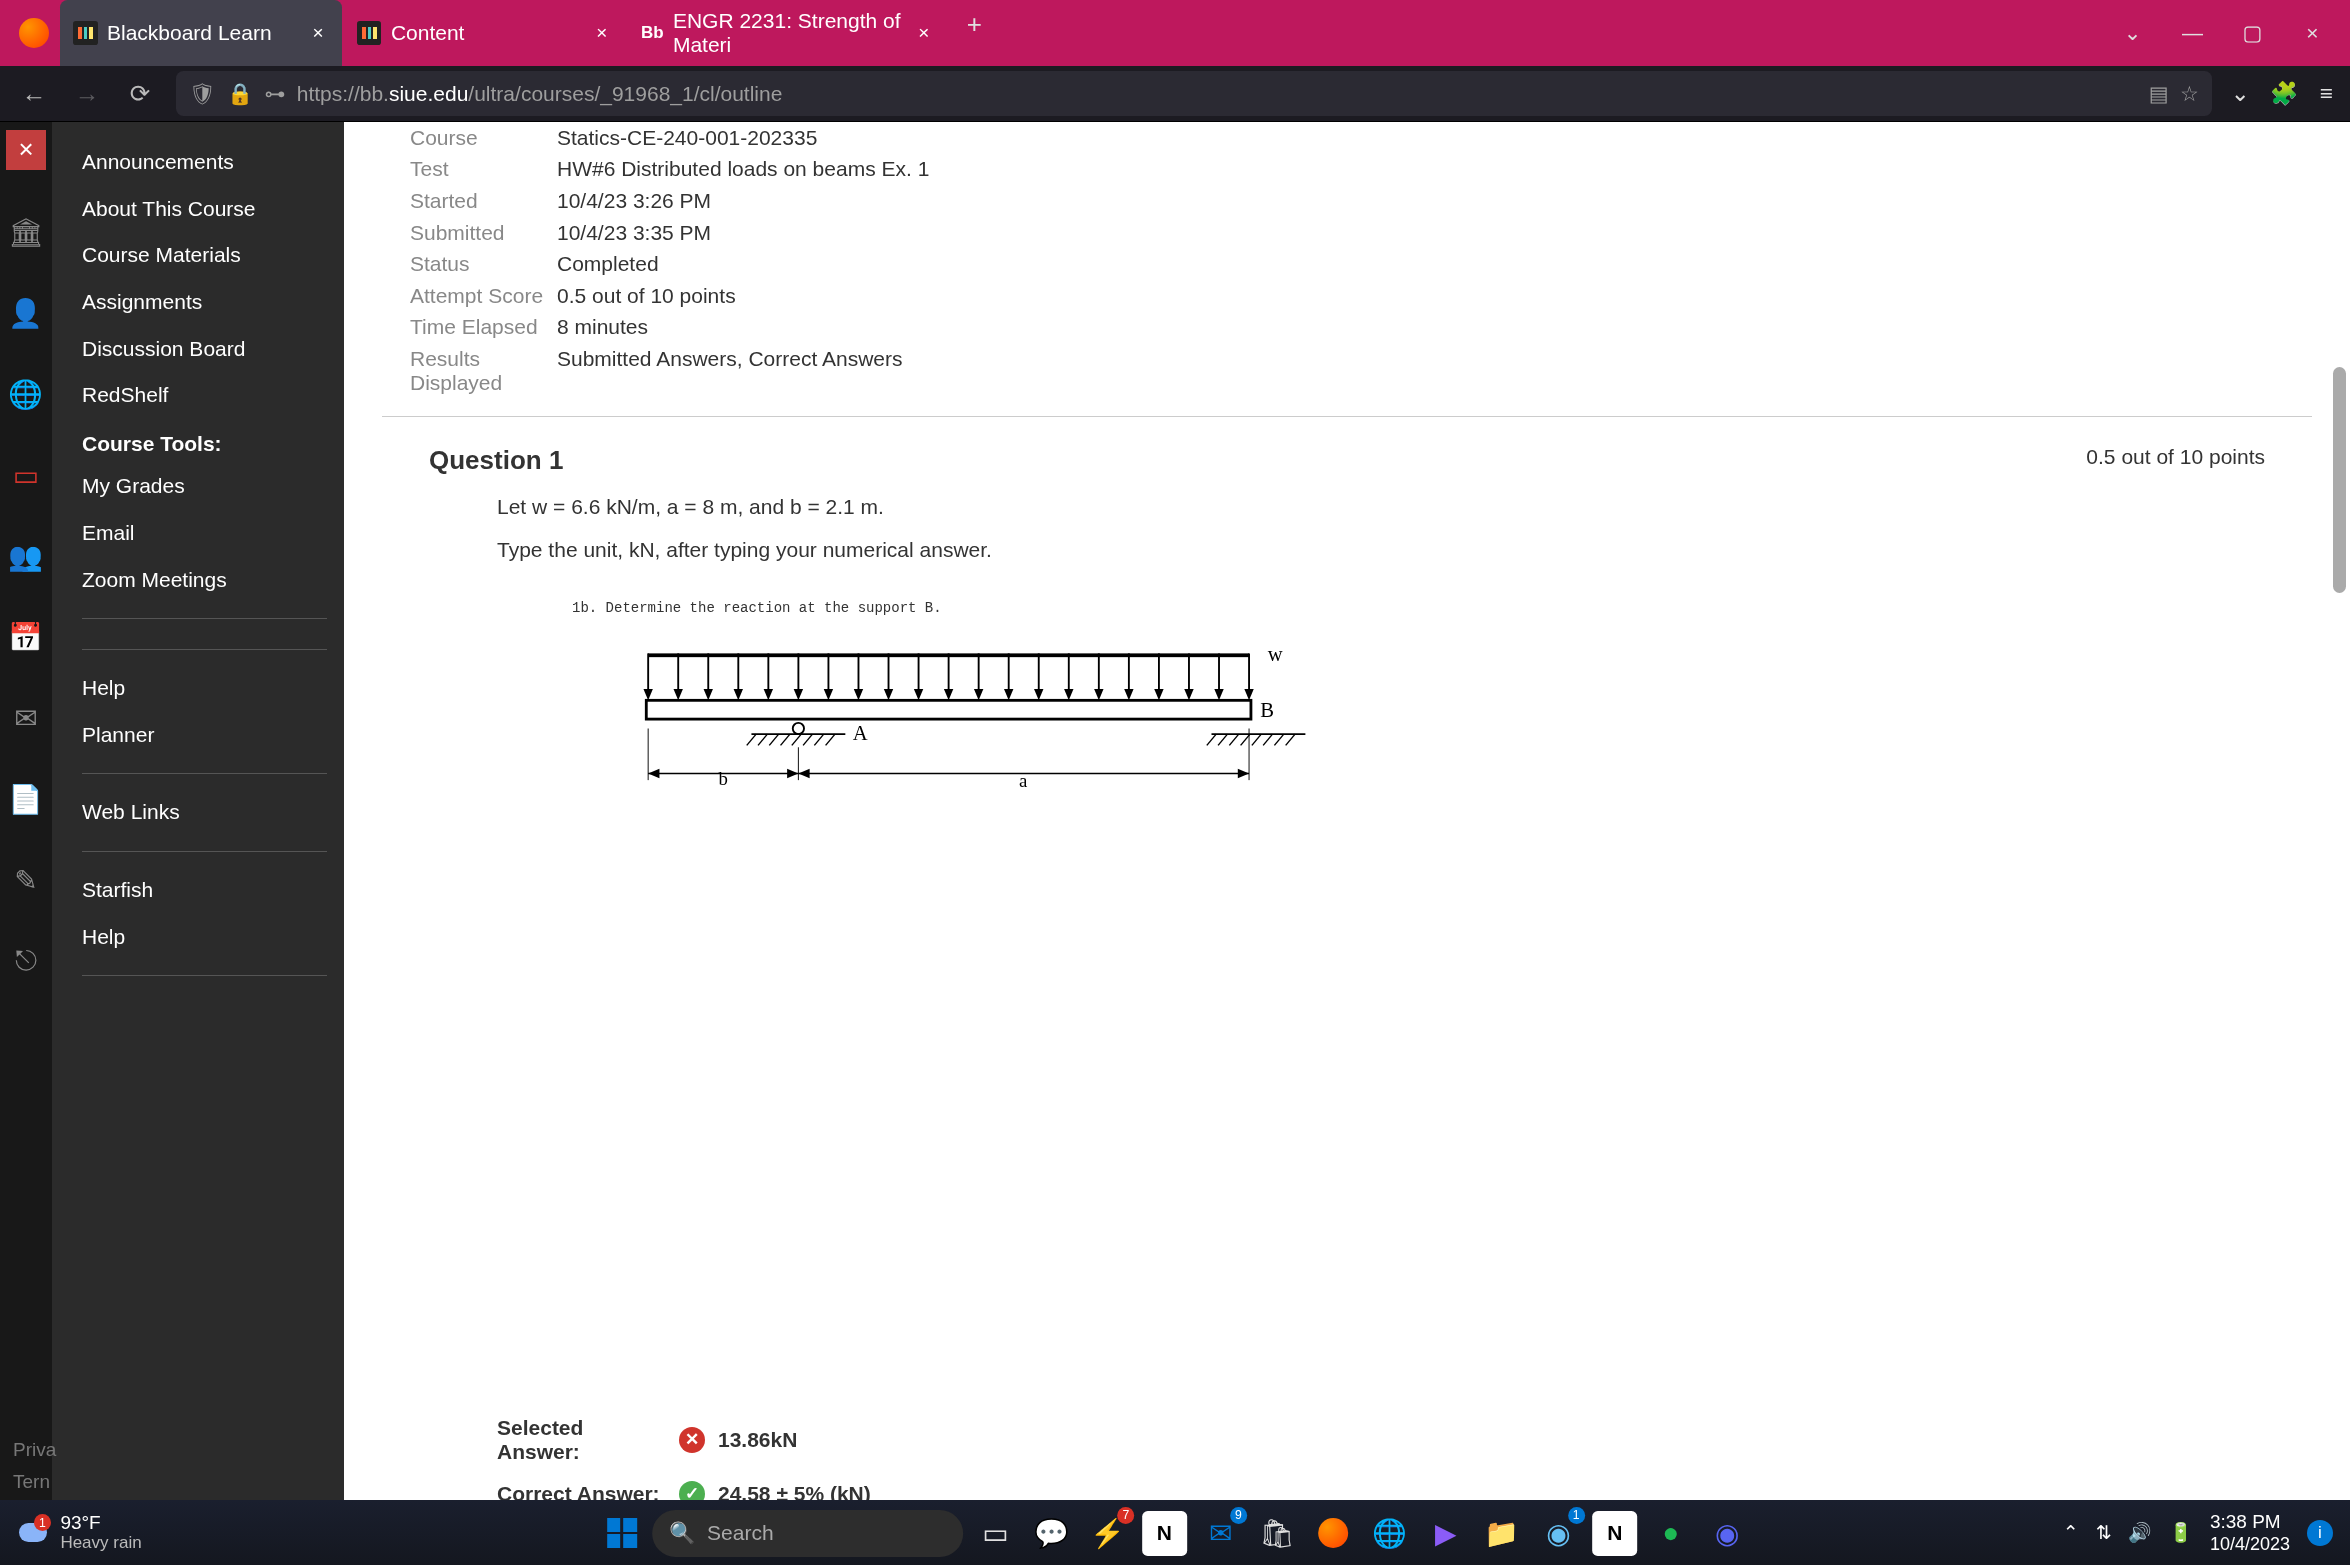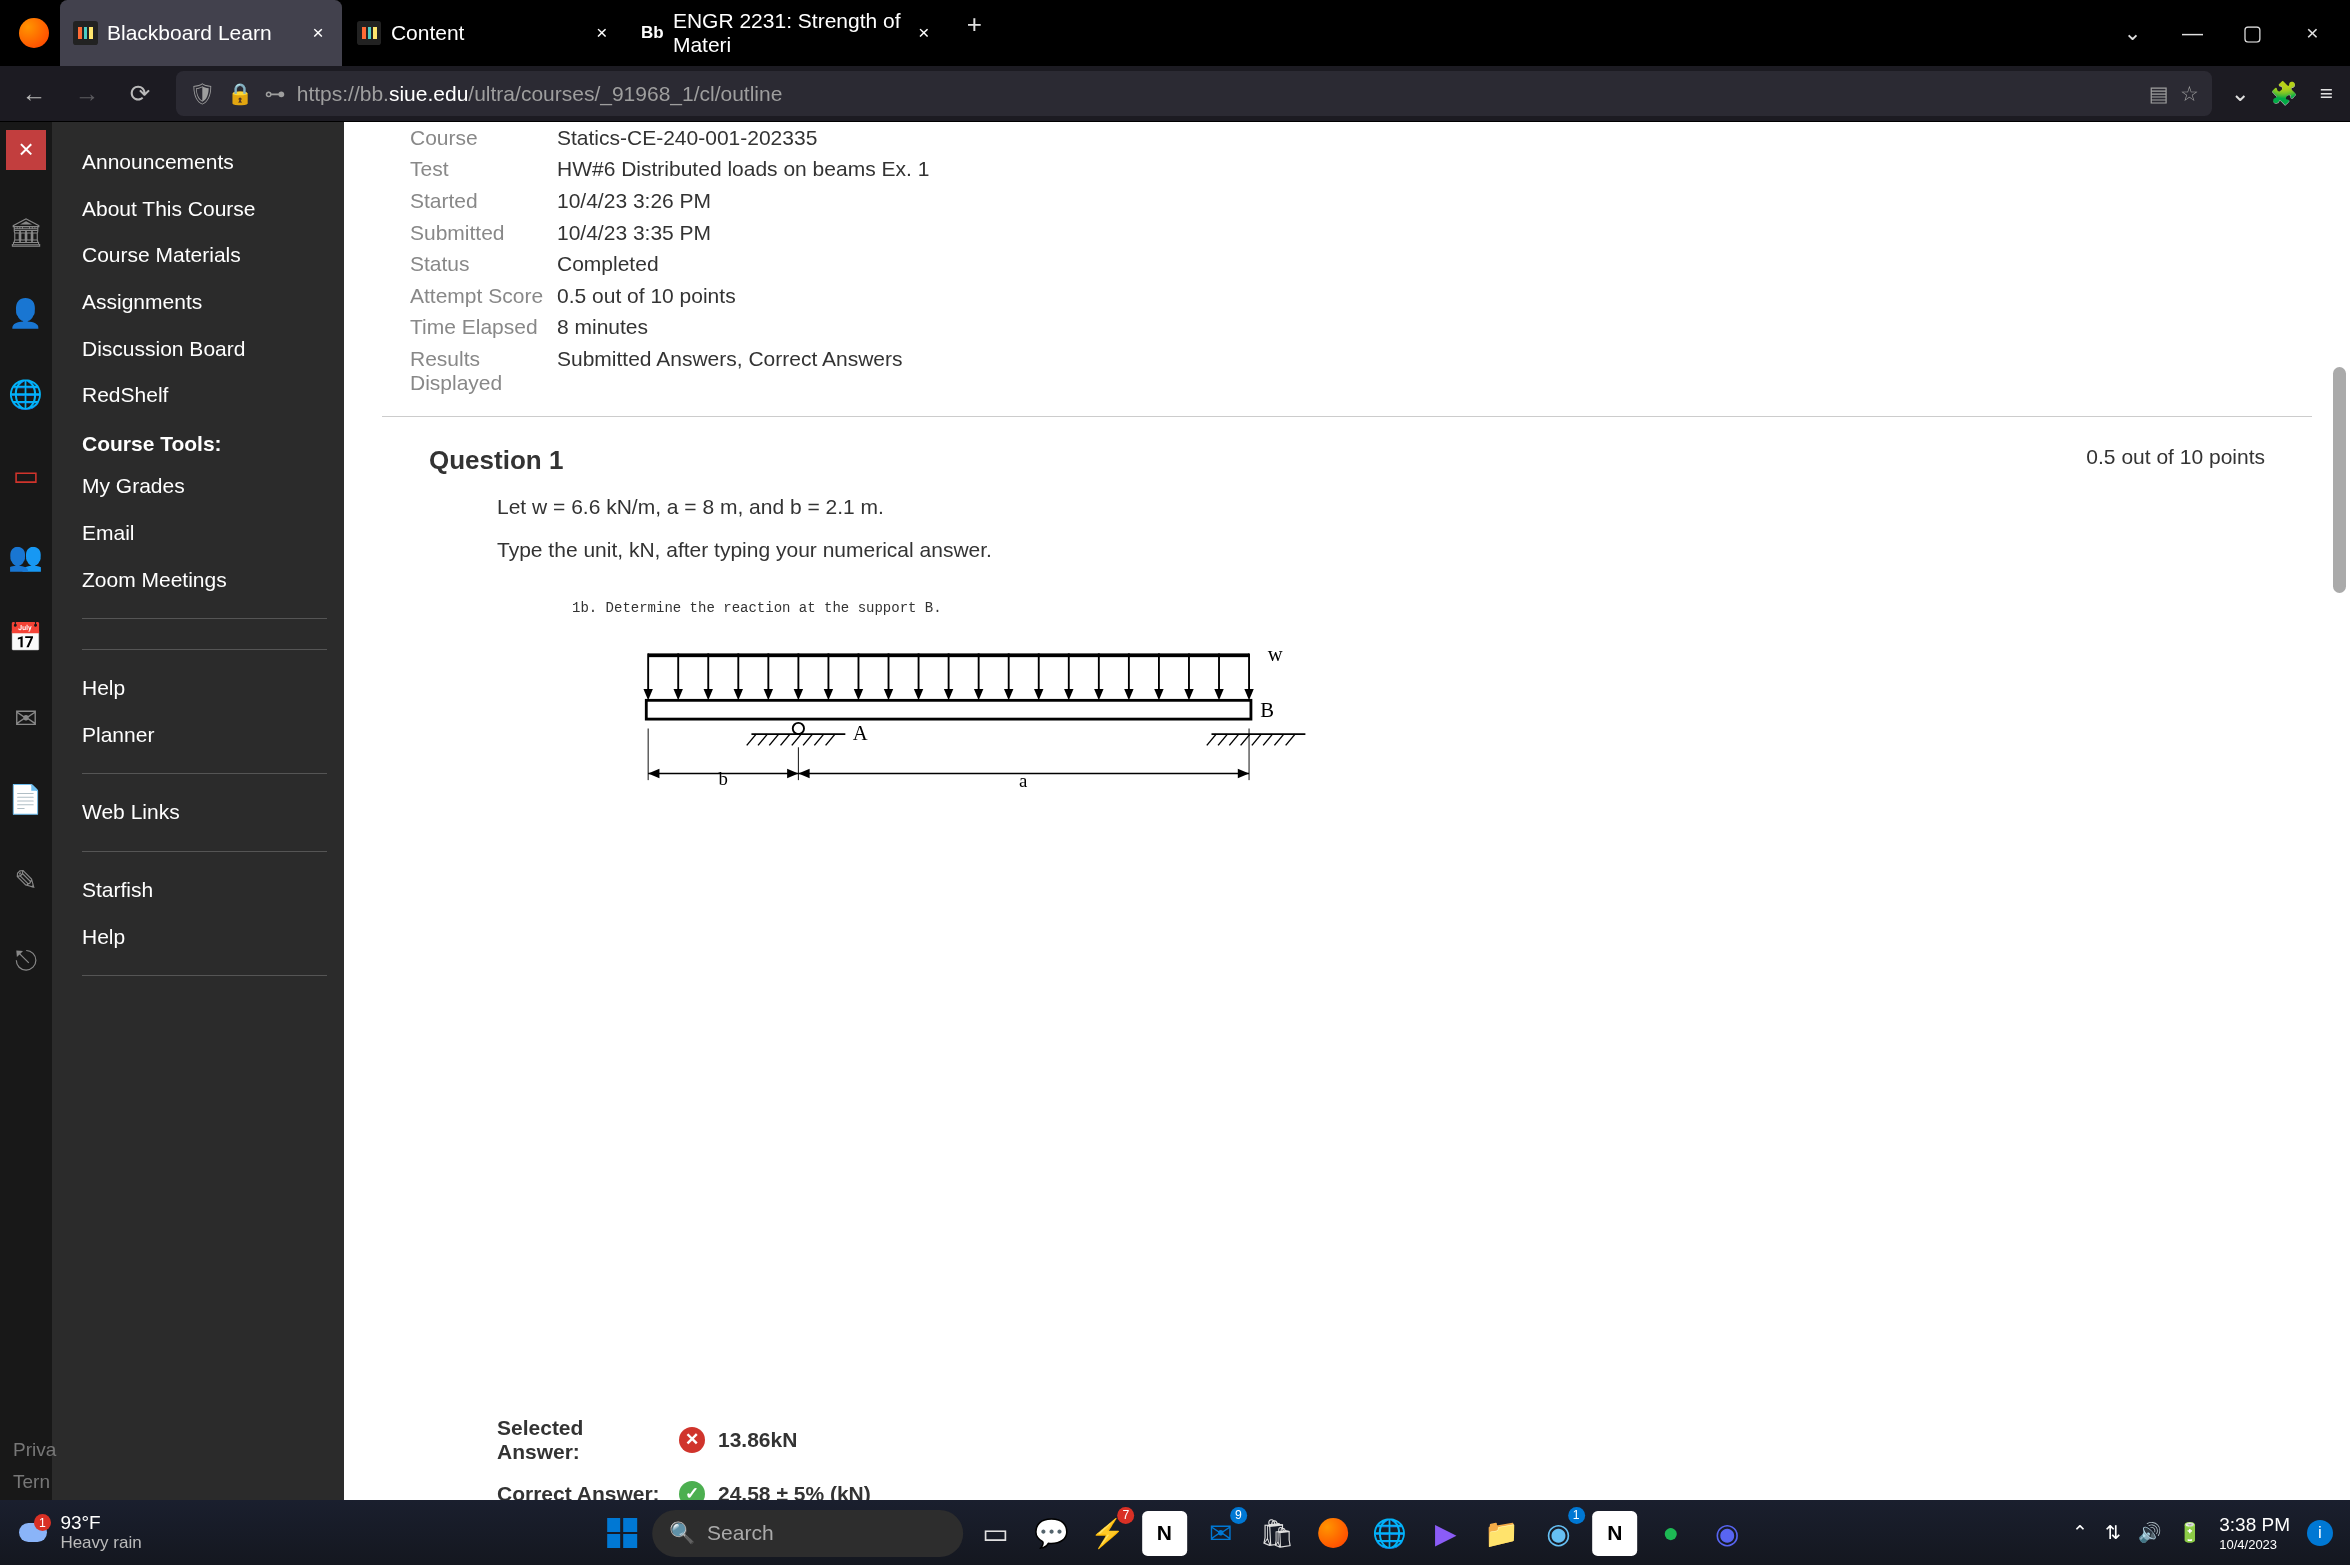--- a/index.html
+++ b/index.html
@@ -6,21 +6,21 @@
     body {
       font-family: -apple-system, BlinkMacSystemFont, "Segoe UI", Arial, sans-serif;
       background: #1c1b22;
       color: #e0e0e0;
       overflow: hidden;
       width: 2350px;
       height: 1566px;
     }
     .titlebar {
       height: 66px;
-      background: #000000;
+      background: #be185d;
       display: flex;
       align-items: center;
       padding: 0 7.5px;
     }
     .firefox-icon {
       width: 30px;
       height: 30px;
       background: radial-gradient(circle at 30% 30%, #ff9500, #ff3b00);
       border-radius: 50%;
       margin: 0 11.3px;
@@ -339,21 +339,21 @@
     .systray {
       margin-left: auto;
       display: flex;
       align-items: center;
       gap: 17px;
       color: #fff;
       font-size: 19px;
     }
     .systray .clock { text-align: left; line-height: 1.2;}
     .systray .clock div:first-child { font-size: 19px;}
-    .systray .clock div:last-child { font-size: 13px;}
+    .systray .clock div:last-child { font-size: 18px;}
     .systray .info-icon {
       width: 26px; height: 26px;
       background: #0078d4;
       border-radius: 50%;
       display: flex;
       align-items: center;
       justify-content: center;
       font-size: 17px;
     }
   </style>

